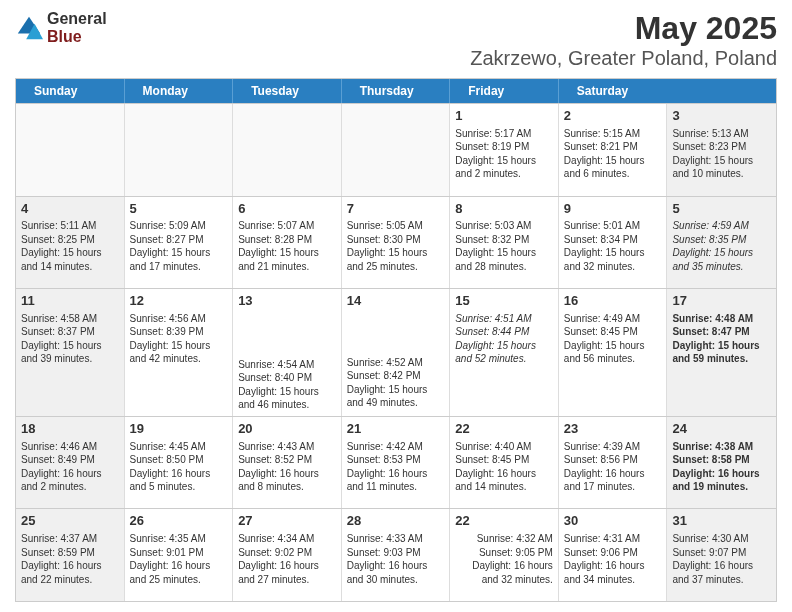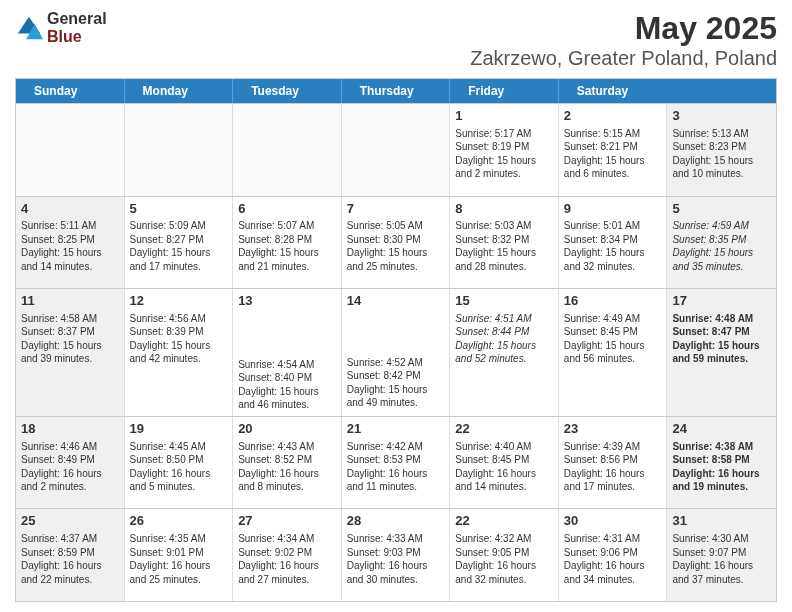--- a/index.html
+++ b/index.html
@@ -348,21 +348,21 @@
           </div>
           <div class="cal-cell">
             <div class="day-number">28</div>
             <div class="cell-text" style="white-space: pre-line;">Sunrise: 4:33 AM
 Sunset: 9:03 PM
 Daylight: 16 hours
 and 30 minutes.</div>
           </div>
           <div class="cal-cell">
             <div class="day-number">22</div>
-            <div class="cell-text" style="white-space: pre-line;">Sunrise: 4:32 AM
+            <div class="cell-text" style="white-space: pre-line; text-align: right;">Sunrise: 4:32 AM
 Sunset: 9:05 PM
 Daylight: 16 hours
 and 32 minutes.</div>
           </div>
           <div class="cal-cell">
             <div class="day-number">30</div>
             <div class="cell-text" style="white-space: pre-line;">Sunrise: 4:31 AM
 Sunset: 9:06 PM
 Daylight: 16 hours
 and 34 minutes.</div>

